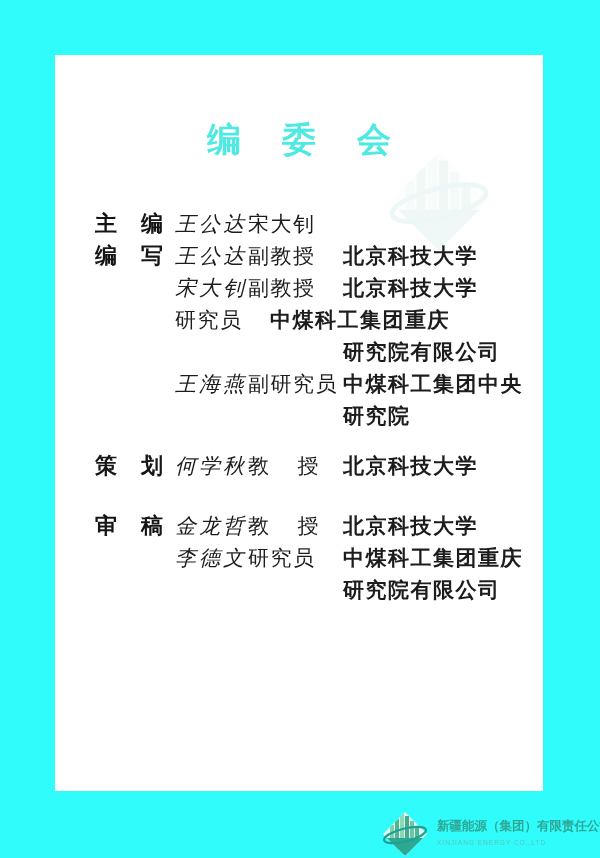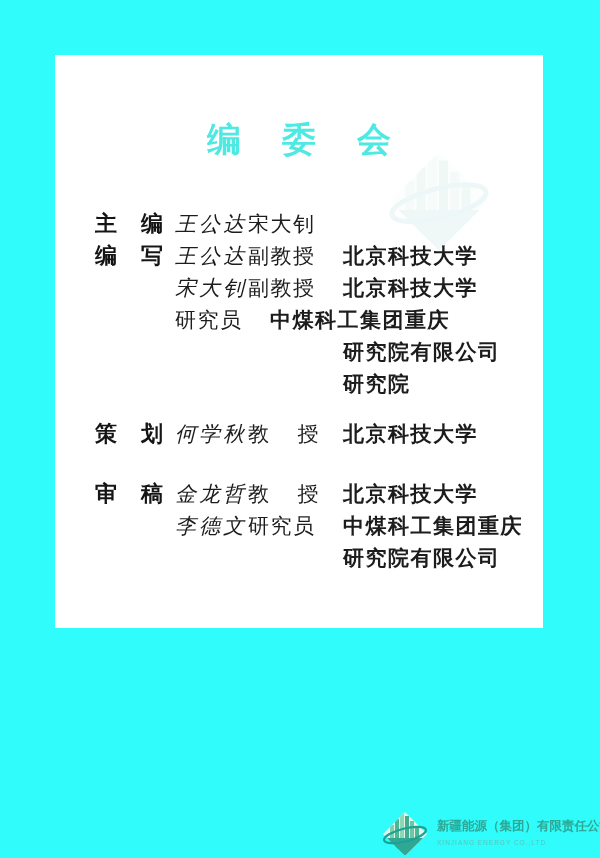--- a/index.html
+++ b/index.html
@@ -3,21 +3,21 @@
 <meta charset="utf-8">
 <style>
   html,body{margin:0;padding:0;}
   body{
     width:600px;height:858px;position:relative;overflow:hidden;
     background:#31fcfc;
     font-family:"Liberation Serif","DejaVu Serif",serif;
   }
   
   .page{
-    position:absolute;left:55px;top:55px;width:488px;height:573px;
+    position:absolute;left:55px;top:55px;width:488px;height:736px;
     background:#ffffff;
   }
   
   .page-title{
     position:absolute;left:152px;top:62px;
     font-size:34px;font-weight:bold;color:#4fe9e3;
     letter-spacing:41px;white-space:nowrap;
   }
   
   .wm-faint{
@@ -126,20 +126,26 @@
             <span class="col aff">中煤科工集团重庆</span>
           </div>
           <div class="row">
             <span class="col label"></span>
             <span class="col name"></span>
             <span class="col rank"></span>
             <span class="col aff">研究院有限公司</span>
           </div>
           <div class="row">
             <span class="col label"></span>
+            <span class="col name">王海燕</span>
+            <span class="col rank">副研究员</span>
+            <span class="col aff">中煤科工集团中央</span>
+          </div>
+          <div class="row">
+            <span class="col label"></span>
             <span class="col name"></span>
             <span class="col rank"></span>
             <span class="col aff">研究院</span>
           </div>
         </div>
         <div class="section section-1">
           <div class="row">
             <span class="col label justify2">
               <span>策</span>
               <span>划</span>

